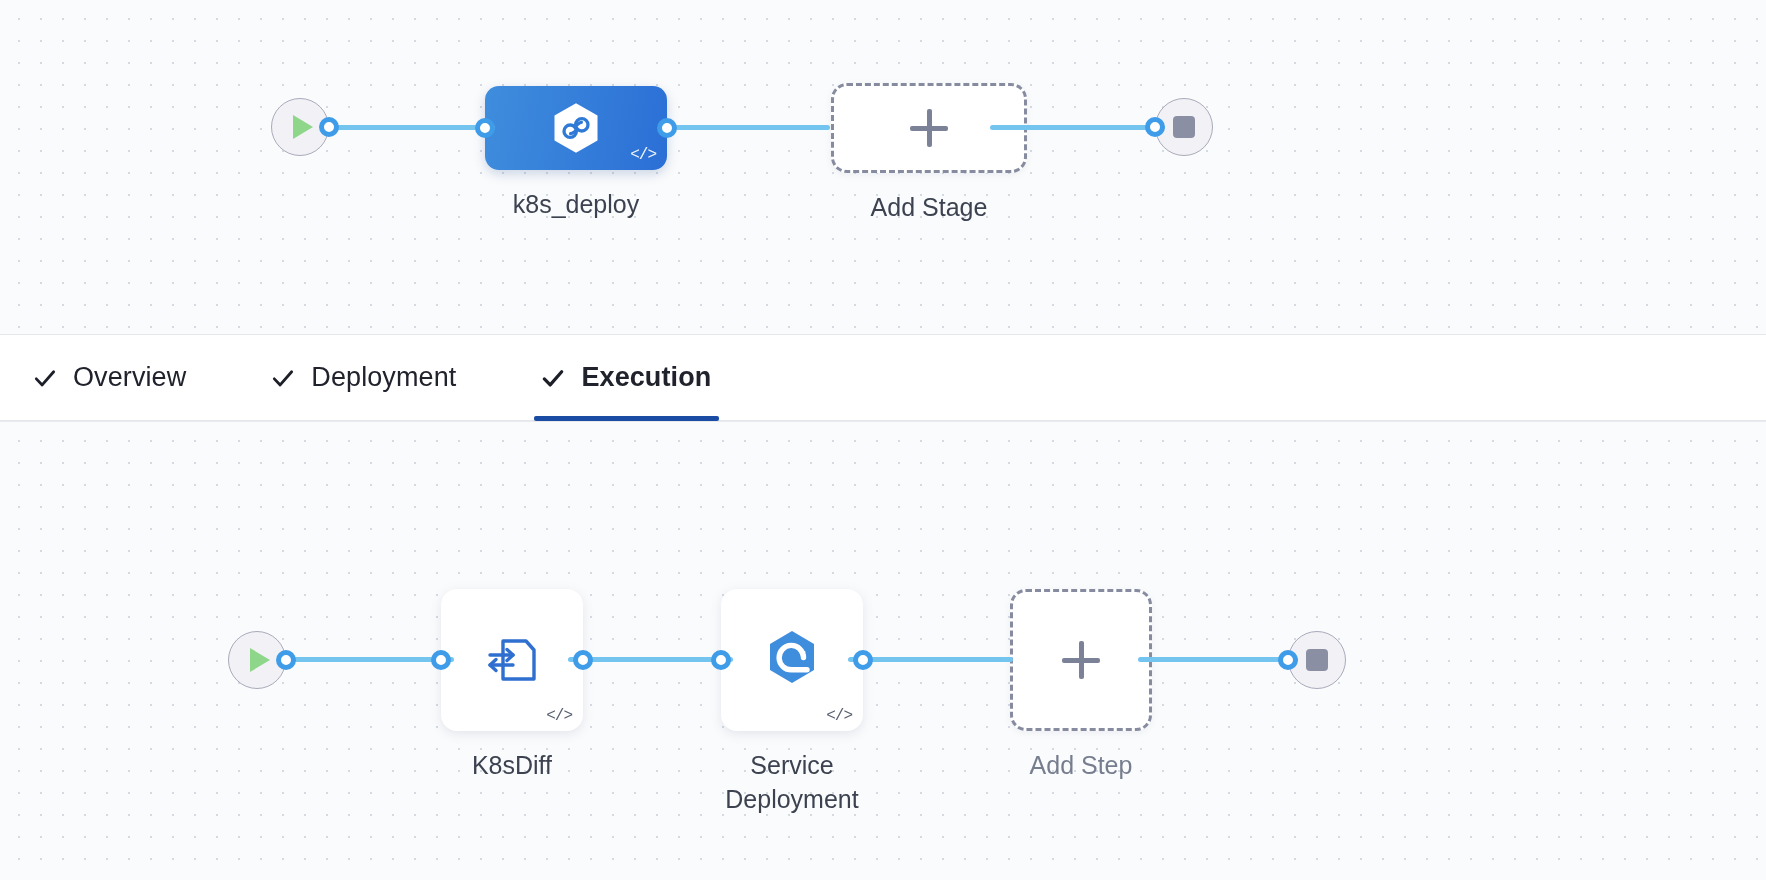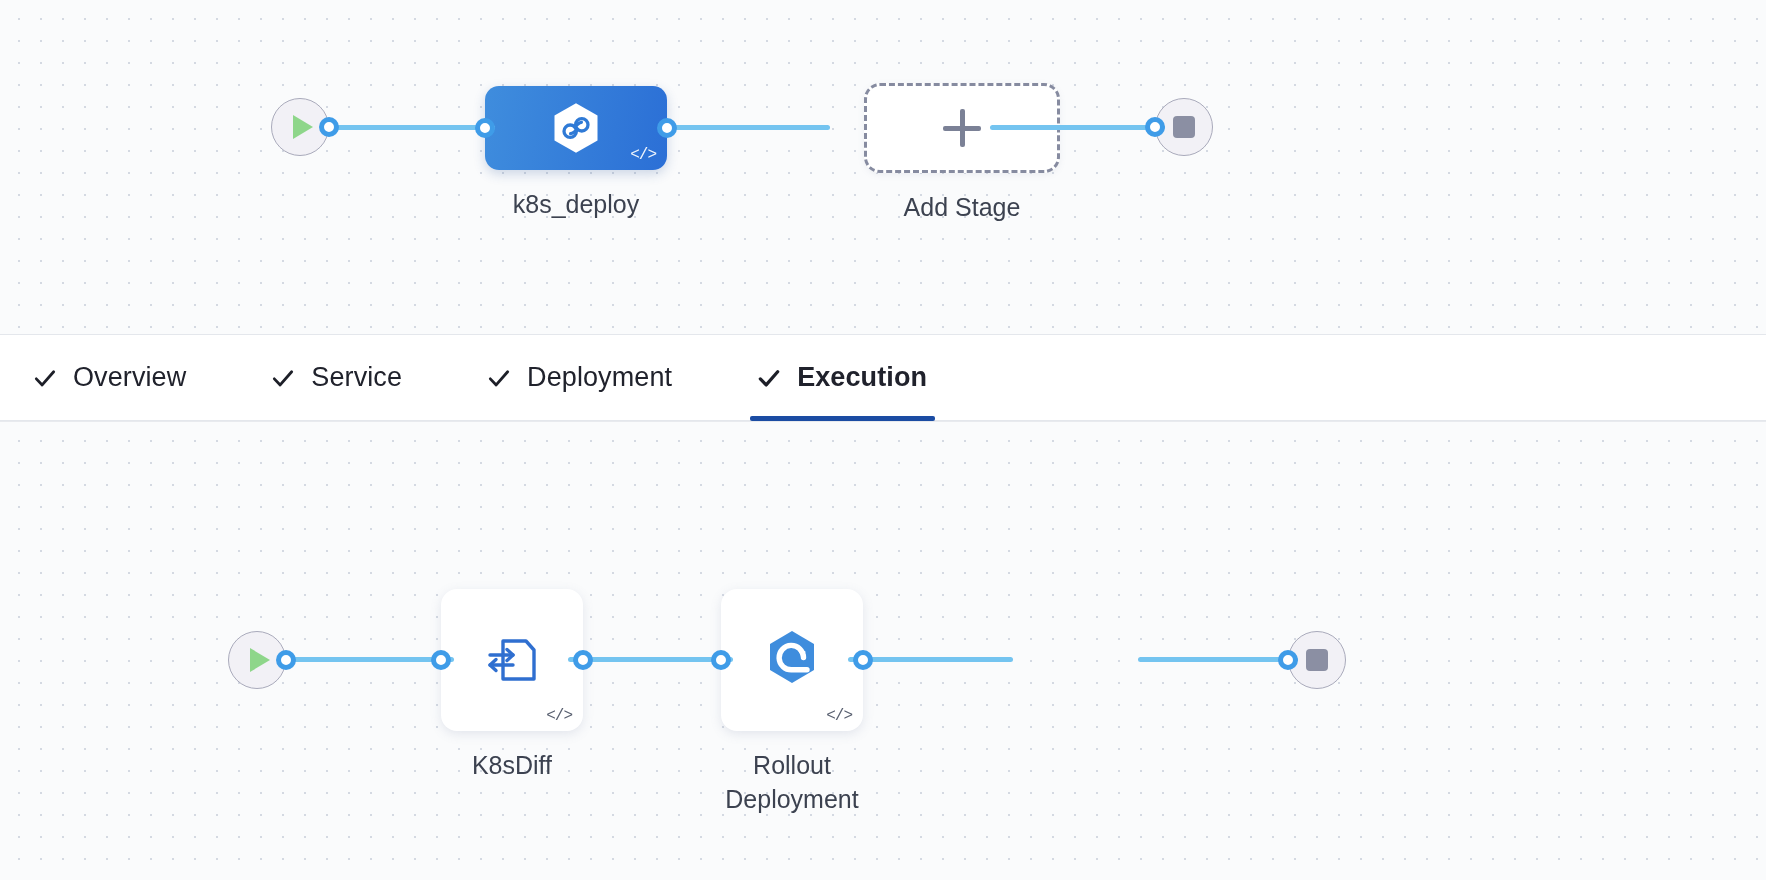--- a/index.html
+++ b/index.html
@@ -235,21 +235,21 @@
             <path d="M29.4 29.2 C26.8 31.8 24.8 33.4 22.6 33.7"></path>
           </g>
         </svg>
         <span class="code-badge">&lt;/&gt;</span>
       </div>
       <div class="node-label">k8s_deploy</div>
       <div class="port" style="left:0px; top:42px;"></div>
       <div class="port" style="left:182px; top:42px;"></div>
     </div>
 
-    <div class="node-wrap" style="left:864px; top:83px;">
+    <div class="node-wrap" style="left:831px; top:83px;">
       <div class="add-node stage">
         <div class="plus"></div>
       </div>
       <div class="node-label">Add Stage</div>
     </div>
 
     <div class="node-wrap" style="left:1155px; top:98px;">
       <div class="terminal">
         <div class="stop-sq"></div>
       </div>
@@ -259,26 +259,20 @@
 
   <div class="tabbar">
 
     <div class="tab">
       <svg class="check" viewBox="0 0 24 24">
         <path d="M4 12.8 L9.4 18.4 L20 6.2" fill="none" stroke="#1d1f28" stroke-width="2.6" stroke-linecap="round" stroke-linejoin="round"></path>
       </svg>
       <span class="tab-label">Overview</span>
     </div>
 
-    <div class="tab">
-      <svg class="check" viewBox="0 0 24 24">
-        <path d="M4 12.8 L9.4 18.4 L20 6.2" fill="none" stroke="#1d1f28" stroke-width="2.6" stroke-linecap="round" stroke-linejoin="round"></path>
-      </svg>
-      <span class="tab-label">Service</span>
-    </div>
 
     <div class="tab">
       <svg class="check" viewBox="0 0 24 24">
         <path d="M4 12.8 L9.4 18.4 L20 6.2" fill="none" stroke="#1d1f28" stroke-width="2.6" stroke-linecap="round" stroke-linejoin="round"></path>
       </svg>
       <span class="tab-label">Deployment</span>
     </div>
 
     <div class="tab active">
       <svg class="check" viewBox="0 0 24 24">
@@ -325,26 +319,32 @@
       <div class="step-node">
         <svg width="66" height="66" viewBox="0 0 66 66">
           <path d="M33 4 L55 17 L55 43 L33 56 L11 43 L11 17 Z" fill="#3f8ddd"></path>
           <g fill="none" stroke="#ffffff" stroke-width="5.4" stroke-linecap="round">
             <path d="M44.5 30.5 A12.2 12.2 0 1 0 33 42.8 L48 42.8"></path>
           </g>
           <path d="M38 21.5 L46.5 24.5 L44 32.5 Z" fill="#ffffff"></path>
         </svg>
         <span class="code-badge dark">&lt;/&gt;</span>
       </div>
-      <div class="node-label">Rollout
+      <div class="node-label">Service
 Deployment</div>
       <div class="port" style="left:0px; top:71px;"></div>
       <div class="port" style="left:142px; top:71px;"></div>
     </div>
 
+    <div class="node-wrap" style="left:1010px; top:167px;">
+      <div class="add-node step">
+        <div class="plus"></div>
+      </div>
+      <div class="node-label muted">Add Step</div>
+    </div>
 
     <div class="node-wrap" style="left:1288px; top:209px;">
       <div class="terminal">
         <div class="stop-sq"></div>
       </div>
       <div class="port" style="left:0px; top:29px;"></div>
     </div>
   </div>
 
 </div>

